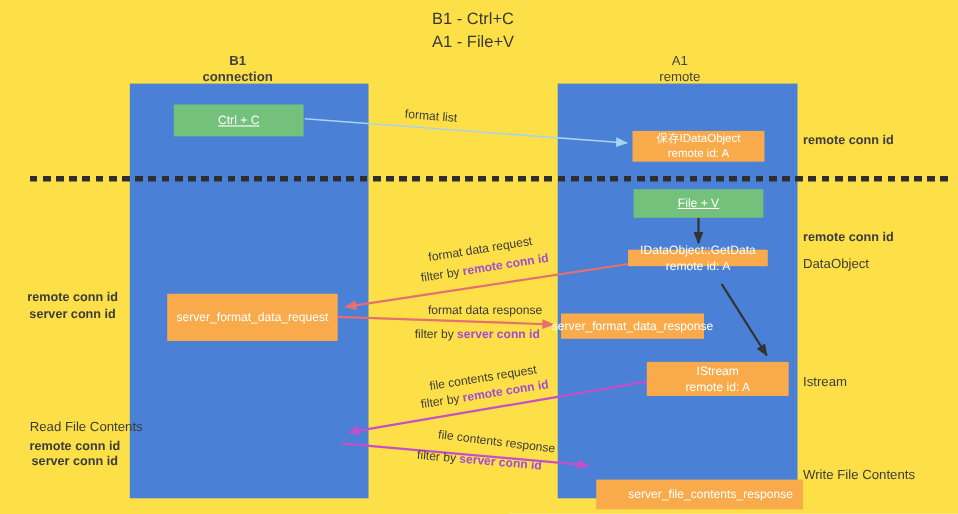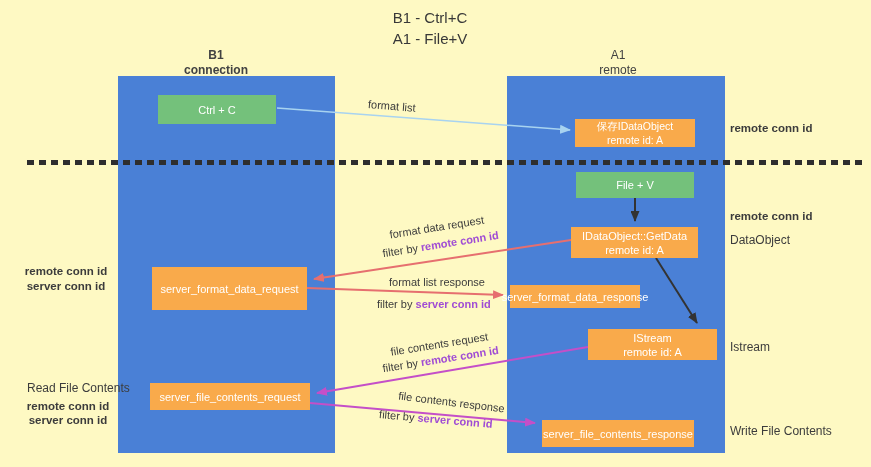--- a/index.html
+++ b/index.html
@@ -1,37 +1,37 @@
 <!DOCTYPE html>
 <html><head>
 <meta charset="utf-8">
 <style>
   html,body{margin:0;padding:0;}
   .canvas{
     position:relative; width:871px; height:467px;
-    background:#fef9c3; overflow:hidden;
+    background:#fde047; overflow:hidden;
     font-family:"Liberation Sans", sans-serif;
     color:#3c3c3c;
   }
   .title{
     position:absolute; left:310px; top:7px; width:240px;
     text-align:center; font-size:15px; line-height:21px; color:#383838;
   }
   .lane-header{
     position:absolute; text-align:center; font-size:12px; line-height:15px; color:#424242;
   }
   .lane{
     position:absolute; top:76px; height:377px; background:#4a80d6;
   }
   .node{
     position:absolute; display:flex; flex-direction:column;
     align-items:center; justify-content:center;
     color:#ffffff; text-align:center; font-size:11px; line-height:14px;
   }
-  .node.green{background:#74c17b;}
+  .node.green{background:#74c17b;text-decoration:underline;}
   .node.orange{background:#f9aa4b;}
   .node .sub{font-size:10.5px;text-align:center;}
   .dashline{
     position:absolute; left:27px; top:160px; width:835px; height:5px;
     background:repeating-linear-gradient(90deg,#2e2e2e 0 7px,transparent 7px 12px);
   }
   .edge-label{
     position:absolute; font-size:11px; white-space:nowrap; color:#3c3c3c;
   }
   .purple{color:#a04cd4; font-weight:bold;}
@@ -95,54 +95,51 @@
 
   <div class="node orange" style="left:575px; top:119px; width:120px; height:28px;">
     <div class="sub">保存IDataObject</div>
     <div class="sub">remote id: A</div>
   </div>
 
   <div class="node green" style="left:576px; top:172px; width:118px; height:26px;">
     <div>File + V</div>
   </div>
 
-  <div class="node orange" style="left:571px; top:227px; width:127px; height:31px;">
+  <div class="node orange" style="left:571px; top:227px; width:127px; height:15px;">
     <div>IDataObject::GetData</div>
     <div>remote id: A</div>
   </div>
 
   <div class="node orange" style="left:152px; top:267px; width:155px; height:43px;">
     <div>server_format_data_request</div>
   </div>
 
   <div class="node orange" style="left:510px; top:285px; width:130px; height:23px;">
     <div>server_format_data_response</div>
   </div>
 
   <div class="node orange" style="left:588px; top:329px; width:129px; height:31px;">
     <div>IStream</div>
     <div>remote id: A</div>
   </div>
 
-  <div class="node orange" style="left:150px; top:383px; width:160px; height:27px;">
-    <div>server_file_contents_request</div>
-  </div>
 
-  <div class="node orange" style="left:542px; top:420px; width:152px; height:27px;">
+  <div class="node orange" style="left:542px; top:436px; width:168px; height:27px;padding-left:20px;">
     <div>server_file_contents_response</div>
   </div>
 
   <div class="edge-label" style="left:368px; top:100px; transform:rotate(4.5deg);">format list</div>
 
   <div class="edge-label" style="left:389px; top:221px; transform:rotate(-9deg);">format data request</div>
   <div class="edge-label" style="left:382px; top:238px; transform:rotate(-9deg);">
     <span>filter by </span><span class="purple">remote conn id</span>
   </div>
 
-  <div class="edge-label" style="left:389px; top:276px;">format list response</div>
+  <div class="edge-label" style="left:389px; top:276px;">format data response</div>
   <div class="edge-label" style="left:377px; top:298px;">
     <span>filter by </span><span class="purple">server conn id</span>
   </div>
 
   <div class="edge-label" style="left:390px; top:338px; transform:rotate(-9deg);">file contents request</div>
   <div class="edge-label" style="left:382px; top:353px; transform:rotate(-9deg);">
     <span>filter by </span><span class="purple">remote conn id</span>
   </div>
 
   <div class="edge-label" style="left:398px; top:396px; transform:rotate(7deg);">file contents response</div>

